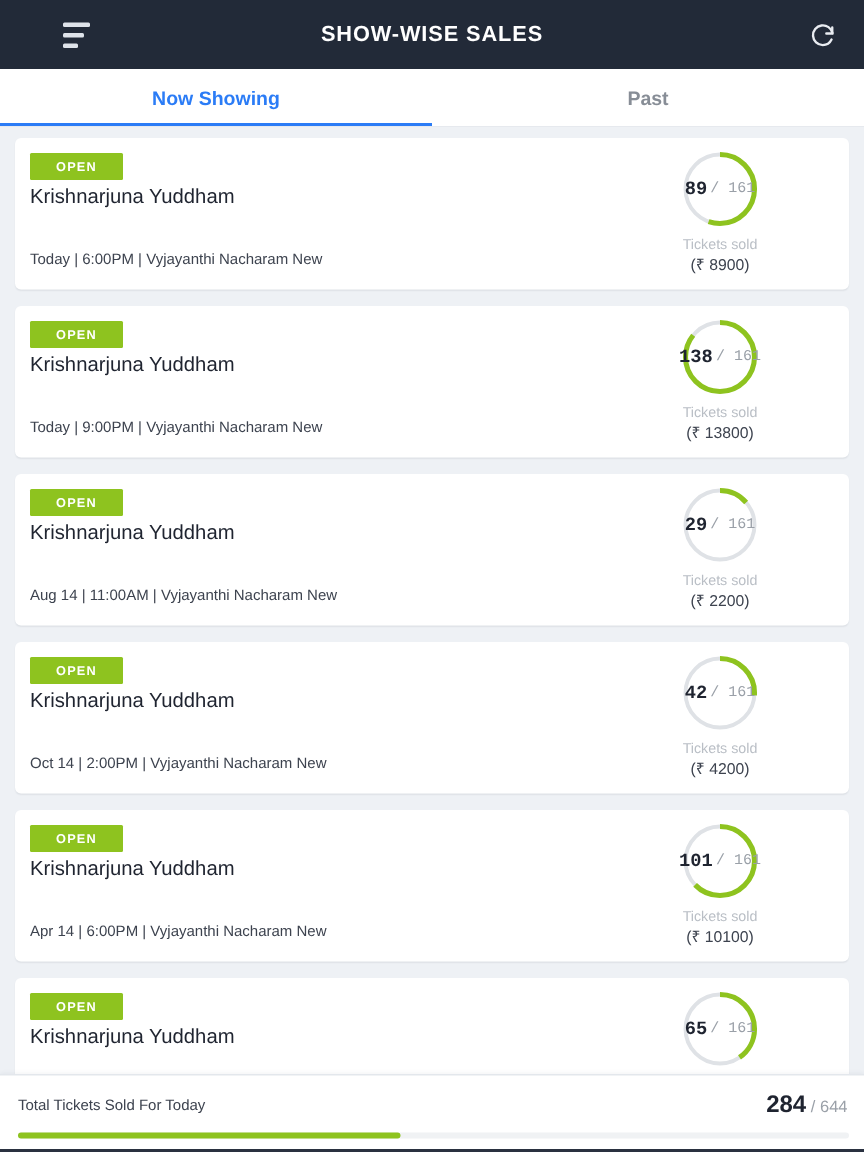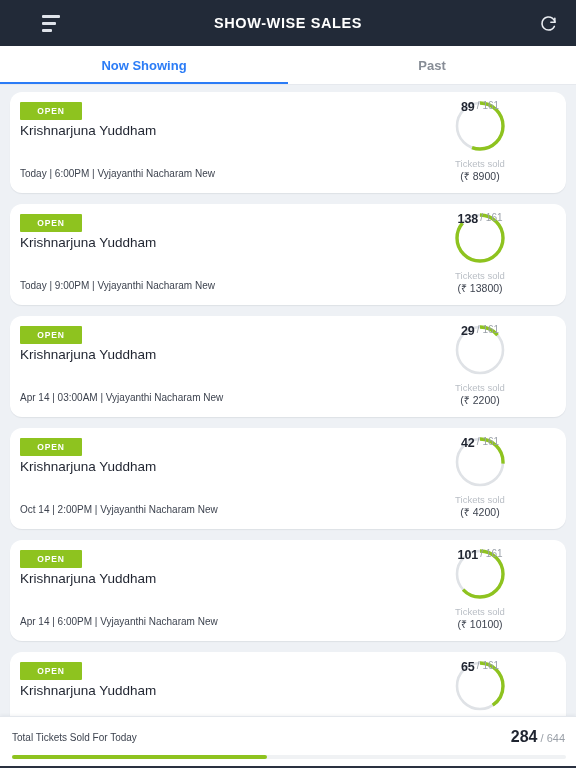--- a/index.html
+++ b/index.html
@@ -67,21 +67,21 @@
   .list {
     flex: 1 1 auto; overflow: hidden;
     padding: 7px 0 0 0;
     background: #eef1f5;
     position: relative;
   }
   .card {
     background: #ffffff;
     margin: 0 10px 11px 10px;
     height: 101px;
-    border-radius: 12px;
+    border-radius: 4px;
     box-shadow: 0 1px 1px rgba(40,50,70,0.08);
     position: relative;
     cursor: pointer;
   }
   .badge {
     position: absolute; left: 10px; top: 10px;
     background: #8ec31f;
     color: #ffffff;
     font-size: 8.5px; font-weight: bold;
     letter-spacing: 0.8px;
@@ -100,23 +100,24 @@
 
   
   .donut-wrap {
     position: absolute; right: 40px; top: 8px;
     width: 92px; text-align: center;
   }
   .donut { position: relative; width: 52px; height: 52px; margin: 0 auto; }
   .donut svg { display: block; transform: rotate(-90deg); }
   .donut-label {
     position: absolute; inset: 0;
-    display: flex; justify-content: center;
+    display: flex; align-items: center; justify-content: center;
     font-size: 10px; color: #9aa0a8;
     white-space: nowrap;
+    font-family: Liberation Mono, monospace;
   }
   .donut-label b { font-size: 12.5px; color: #1f2430; margin-right: 2px; }
   .sold-label { font-size: 9.5px; color: #b9bec5; margin-top: 6px; }
   .amount { font-size: 10.5px; color: #3d434f; }
 
   
   .footer {
     flex: 0 0 52px; height: 52px;
     background: #ffffff;
     border-top: 1px solid #e3e7ec;
@@ -204,21 +205,21 @@
               <span>/&nbsp;161</span>
             </div>
           </div>
           <div class="sold-label">Tickets sold</div>
           <div class="amount">(₹ 13800)</div>
         </div>
       </div>
       <div class="card">
         <div class="badge">OPEN</div>
         <div class="movie-title">Krishnarjuna Yuddham</div>
-        <div class="meta">Apr 14 | 03:00AM | Vyjayanthi Nacharam New</div>
+        <div class="meta">Aug 14 | 11:00AM | Vyjayanthi Nacharam New</div>
         <div class="donut-wrap">
           <div class="donut">
             <svg width="52" height="52" viewBox="0 0 52 52">
               <circle cx="26" cy="26" r="23" fill="none" stroke="#dfe2e6" stroke-width="2.6"></circle>
               <circle cx="26" cy="26" r="23" fill="none" stroke="#8ec31f" stroke-width="3.4" stroke-linecap="butt" stroke-dasharray="19.75 124.76"></circle>
             </svg>
             <div class="donut-label">
               <b>29</b>
               <span>/&nbsp;161</span>
             </div>

